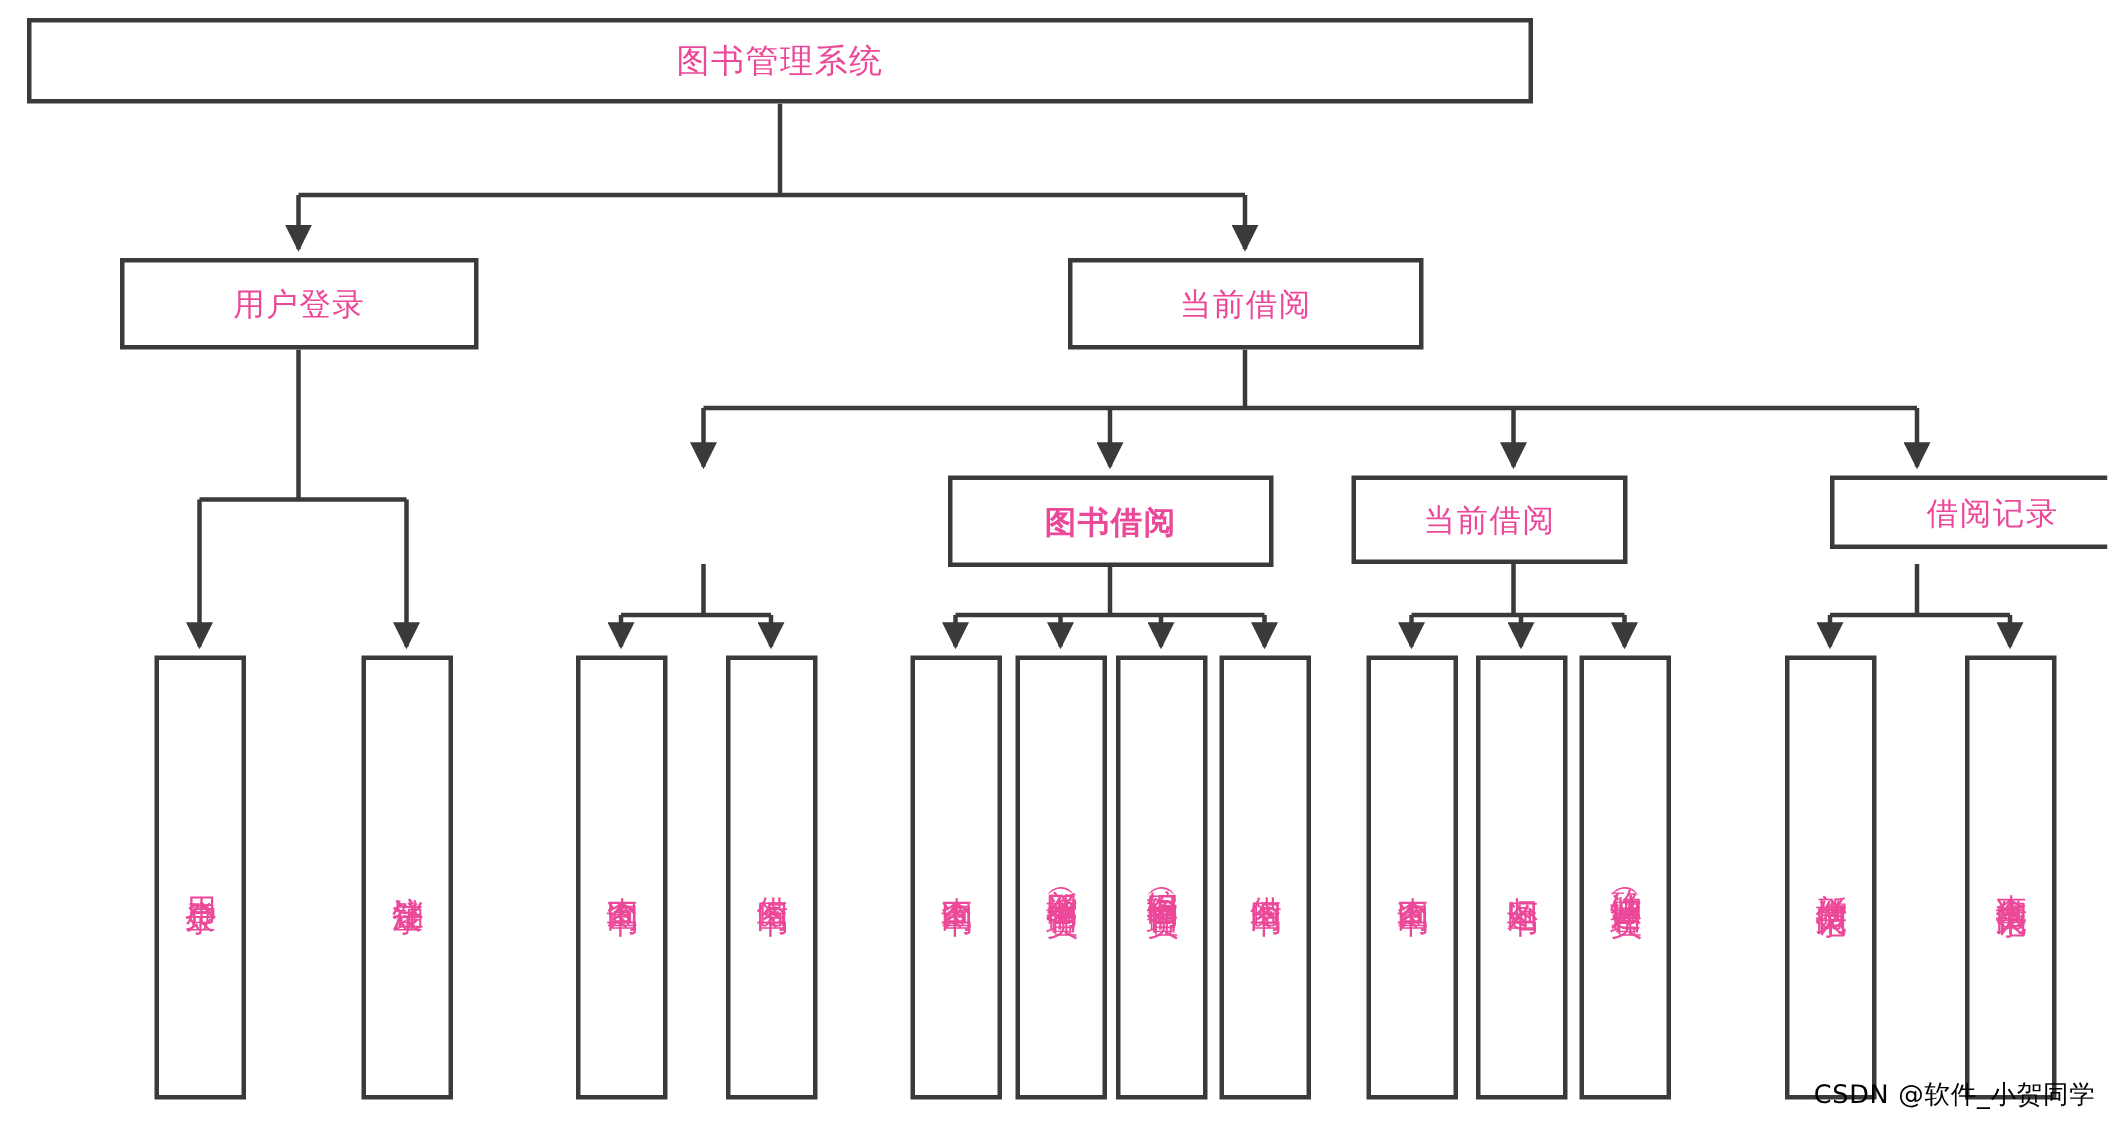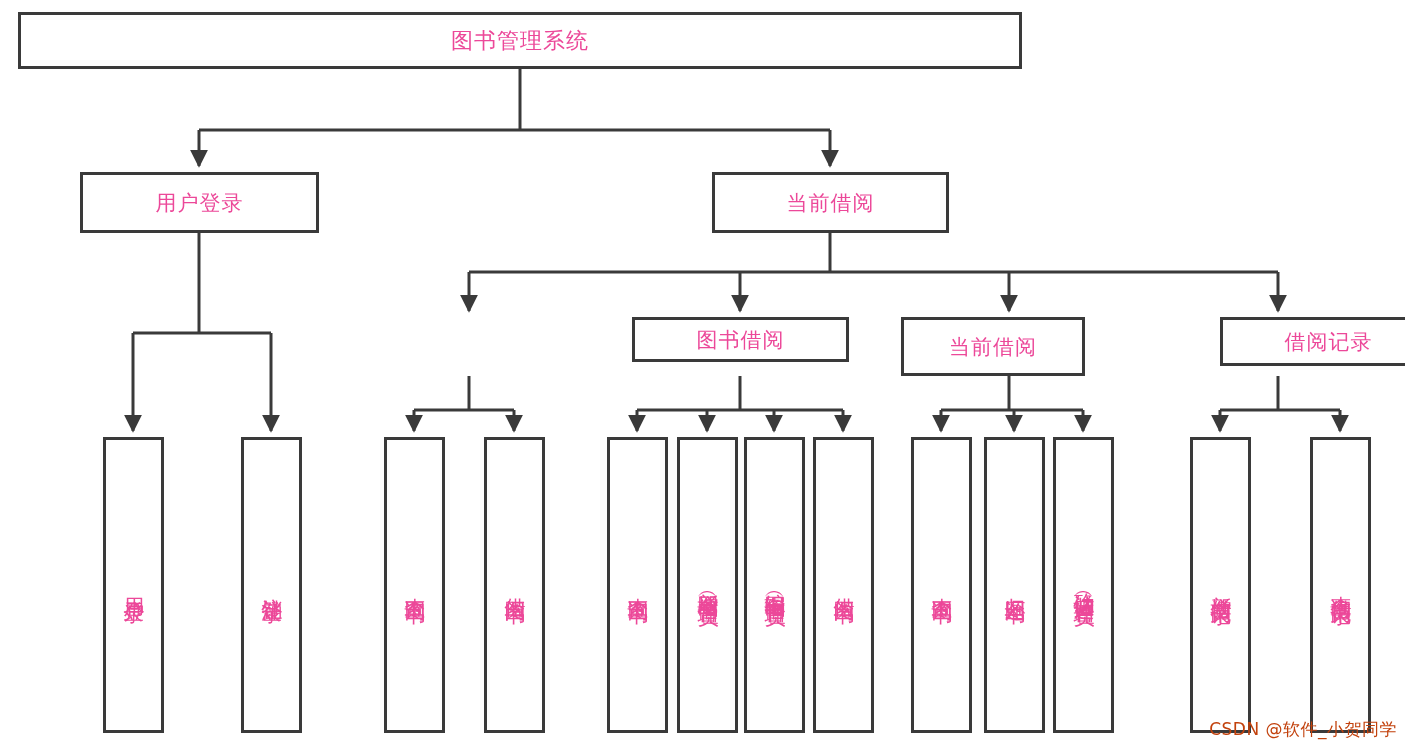--- a/index.html
+++ b/index.html
@@ -55,21 +55,21 @@
     white-space: nowrap;
   }
   .node.title {
     font-size: 22px;
   }
   #watermark {
     position: absolute;
     right: 8px;
     bottom: 6px;
     font-size: 17px;
-    color: #c2410c;
+    color: #000000;
     letter-spacing: 0.5px;
     white-space: nowrap;
   }
 </style>
 </head>
 <body>
 
 <div id="canvas">
 
   <svg class="edges" viewBox="0 0 1405 747" xmlns="http://www.w3.org/2000/svg">
@@ -126,21 +126,21 @@
     <span>图书管理系统</span>
   </div>
 
   <div class="node h" style="left:80px; top:172px; width:239px; height:61px;">
     <span>用户登录</span>
   </div>
   <div class="node h" style="left:712px; top:172px; width:237px; height:61px;">
     <span>当前借阅</span>
   </div>
 
-  <div class="node h" style="left:632px; top:317px; width:217px; height:45px;">
+  <div class="node h" style="left:632px; top:317px; width:217px; height:61px;font-weight:bold;">
     <span>图书借阅</span>
   </div>
   <div class="node h" style="left:901px; top:317px; width:184px; height:59px;">
     <span>当前借阅</span>
   </div>
   <div class="node h" style="left:1220px; top:317px; width:217px; height:49px;">
     <span>借阅记录</span>
   </div>
 
   <div class="node v" style="left:103px; top:437px; width:61px; height:296px;">

